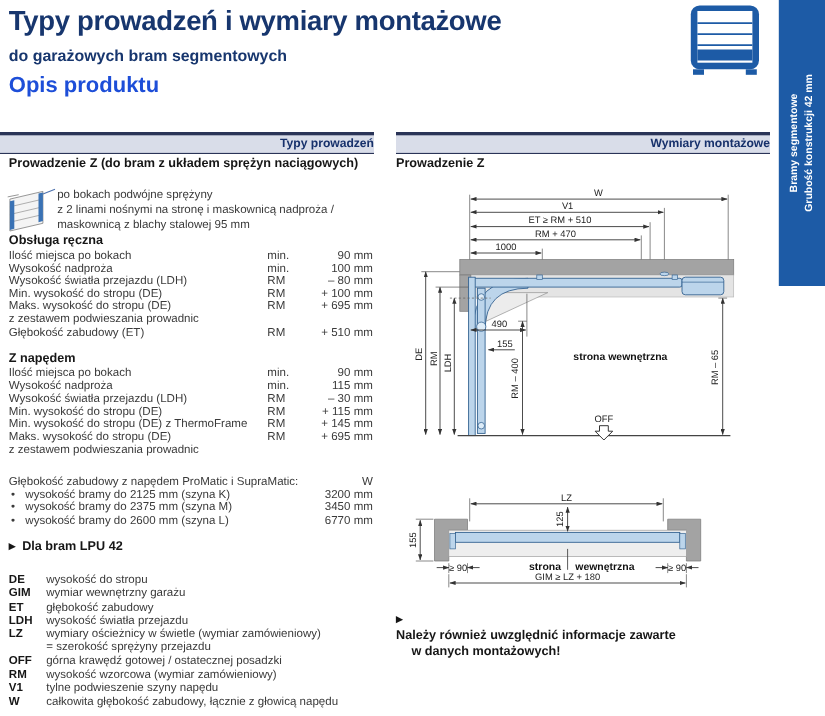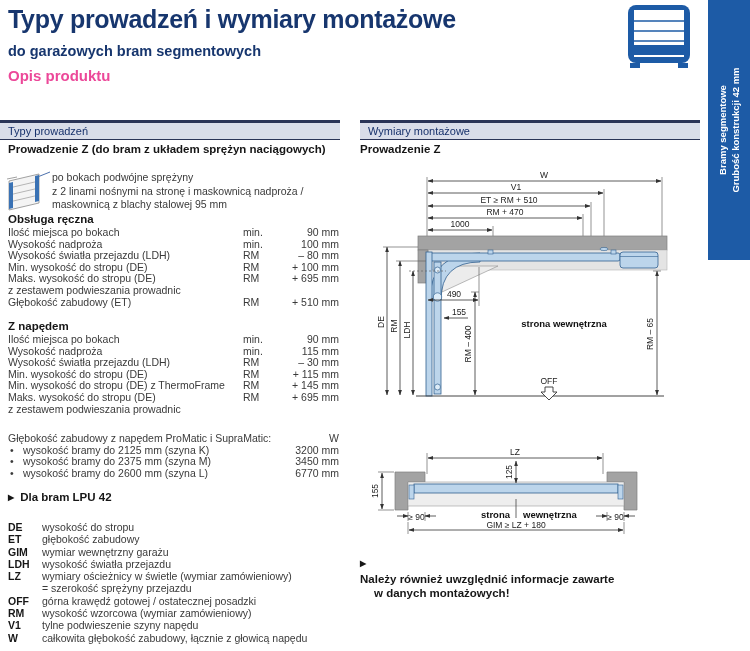--- a/index.html
+++ b/index.html
@@ -4,33 +4,33 @@
 <style>
   * { box-sizing: border-box; }
   html,body { margin:0; padding:0; }
   body {
     width:750px; height:651px; background:#ffffff; position:relative;
     font-family:"Liberation Sans", sans-serif; color:#3a3a3a; overflow:hidden;
   }
   .abs { position:absolute; }
   .page-title { left:8px; top:5px; font-size:25px; font-weight:bold; color:#17366e; letter-spacing:-0.3px; }
   .page-subtitle { left:8px; top:43px; font-size:14.5px; font-weight:bold; color:#17366e; }
-  .opis { left:8px; top:67px; font-size:15px; font-weight:bold; color:#ec4899; }
+  .opis { left:8px; top:67px; font-size:20px; font-weight:bold; color:#1d4ed8; }
   .door-icon { left:627px; top:4px; }
   .side-tab { right:0; top:0; width:42px; height:260px; background:#1d5ba6; }
   .side-tab-inner {
     position:absolute; left:0; top:260px; width:260px; height:42px;
     transform:rotate(-90deg); transform-origin:0 0;
     display:flex; flex-direction:column; justify-content:center; text-align:center;
     color:#fff; font-weight:bold; font-size:9.5px; line-height:13px; white-space:nowrap;
   }
   .sec-bar {
     top:120px; height:20px; background:#d9dde9;
     border-top:3px solid #2a3457; border-bottom:1px solid #2a3457;
-    font-size:11px; font-weight:normal; color:#17316b; padding:2px 0 0 8px;
+    font-size:11px; font-weight:bold; color:#17316b; padding:2px 0 0 8px;text-align:right;
   }
   .sec-bar.left { left:0; width:340px; }
   .sec-bar.right { left:360px; width:340px; }
   .sub-h { font-size:11.5px; font-weight:bold; color:#161616; }
   .cap { left:52px; top:171px; font-size:10.5px; line-height:13.5px; color:#3a3a3a; width:290px; }
   .tbl { left:8px; width:331px; font-size:10.5px; line-height:11.6px; color:#3a3a3a; }
   .trow { display:grid; grid-template-columns:1fr 38px 58px; }
   .tv { text-align:right; }
   .dep-head { display:grid; grid-template-columns:1fr 60px; }
   .drow { display:grid; grid-template-columns:1fr 60px; }
@@ -190,26 +190,26 @@
 </div>
 
 <div class="abs lpu">Dla bram LPU 42</div>
 
 <div class="abs legend">
   <div class="lg-row">
       <span class="lg-code">DE</span>
       <span>wysokość do stropu</span>
     </div>
   <div class="lg-row">
+      <span class="lg-code">GIM</span>
+      <span>wymiar wewnętrzny garażu</span>
+    </div>
+  <div class="lg-row">
       <span class="lg-code">ET</span>
       <span>głębokość zabudowy</span>
-    </div>
-  <div class="lg-row">
-      <span class="lg-code">GIM</span>
-      <span>wymiar wewnętrzny garażu</span>
     </div>
   <div class="lg-row">
       <span class="lg-code">LDH</span>
       <span>wysokość światła przejazdu</span>
     </div>
   <div class="lg-row">
       <span class="lg-code">LZ</span>
       <span>wymiary ościeżnicy w świetle (wymiar zamówieniowy)</span>
     </div>
   <div class="lg-row">

